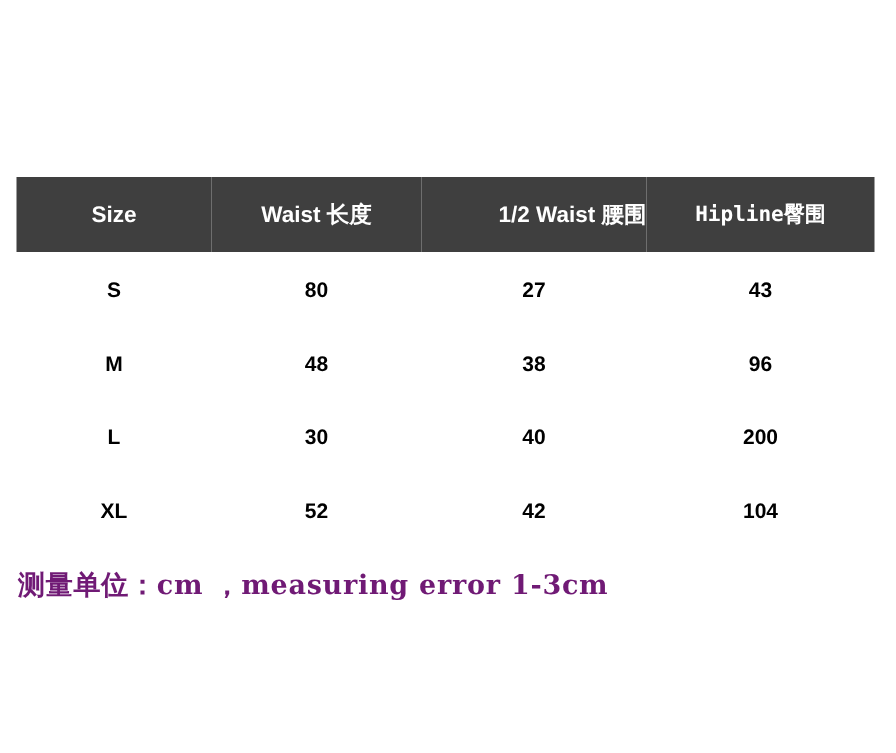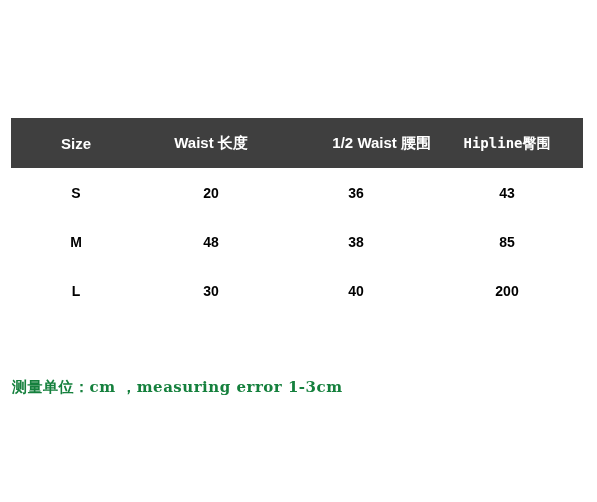--- a/index.html
+++ b/index.html
@@ -71,23 +71,23 @@
     vertical-align: middle;
     background: #ffffff;
   }
 
   
   .measure-note {
     position: absolute;
     left: 12px;
     top: 378px;
     font-family: "DejaVu Serif", "Liberation Serif", serif;
-    font-size: 15px;
+    font-size: 18px;
     font-weight: bold;
-    color: #15803d;
+    color: #701a75;
     white-space: pre;
     letter-spacing: 0.5px;
   }
 </style>
 </head>
 <body>
 
 <div id="size-chart">
 
   <table class="chart-table">
@@ -103,34 +103,40 @@
           <span class="hdr-text">1/2 Waist 腰围</span>
         </th>
         <th class="col-hipline">
           <span class="hdr-text">Hipline臀围</span>
         </th>
       </tr>
     </thead>
     <tbody>
       <tr>
         <td>S</td>
-        <td>20</td>
-        <td>36</td>
+        <td>80</td>
+        <td>27</td>
         <td>43</td>
       </tr>
       <tr>
         <td>M</td>
         <td>48</td>
         <td>38</td>
-        <td>85</td>
+        <td>96</td>
       </tr>
       <tr>
         <td>L</td>
         <td>30</td>
         <td>40</td>
         <td>200</td>
+      </tr>
+      <tr>
+        <td>XL</td>
+        <td>52</td>
+        <td>42</td>
+        <td>104</td>
       </tr>
     </tbody>
   </table>
 
   <div class="measure-note">测量单位：cm ，measuring error 1-3cm</div>
 
 </div>
 
 </body></html>

